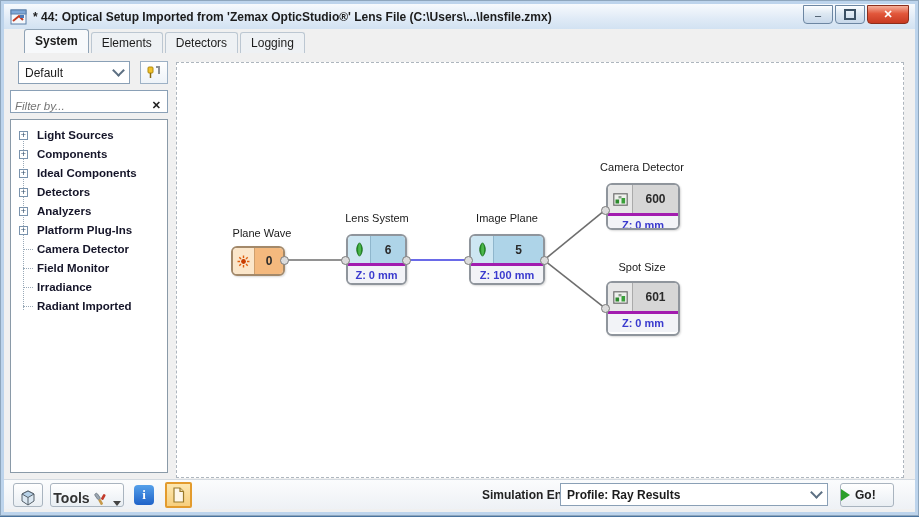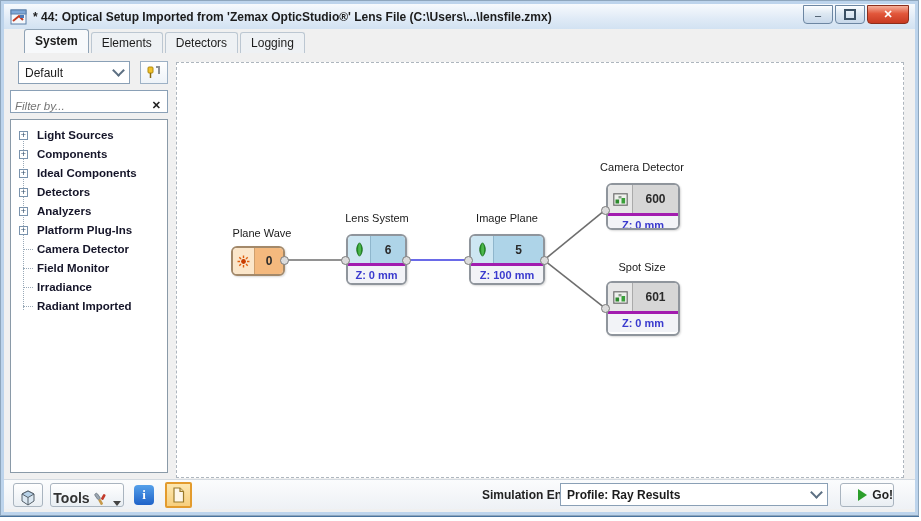--- a/index.html
+++ b/index.html
@@ -76,21 +76,21 @@
     color:#fff;font-weight:700;font-size:13px;font-family:"Liberation Serif",serif;
     display:flex;align-items:center;justify-content:center;}
   .doc-btn{position:absolute;left:161px;top:2px;width:27px;height:26px;box-sizing:border-box;
     border:2px solid #e39b2d;background:linear-gradient(#fde7b0,#f7cf7e);border-radius:2px;
     display:flex;align-items:center;justify-content:center;}
   .engine-label{position:absolute;left:478px;top:0;height:29px;display:flex;align-items:center;
     font-size:12px;font-weight:600;color:#222;}
   .engine-combo{left:556px;top:3px;width:268px;height:23px;font-weight:600;}
   .go-btn{position:absolute;left:836px;top:3px;width:54px;height:24px;box-sizing:border-box;
     border:1px solid #a9b4bf;border-radius:3px;background:linear-gradient(#ffffff,#e9eef3);
-    display:flex;align-items:center;justify-content:flex-end;gap:5px;font-size:12px;font-weight:700;color:#222;}
+    display:flex;align-items:center;justify-content:flex-start;gap:5px;font-size:12px;font-weight:700;color:#222;}
   .play{width:0;height:0;border-top:6px solid transparent;border-bottom:6px solid transparent;border-left:9px solid #2b9e2b;}
 </style>
 </head>
 <body>
 
 <div class="stage">
   <div class="window">
 
     <div class="titlebar">
       <svg class="app-icon" viewBox="0 0 17 16">

